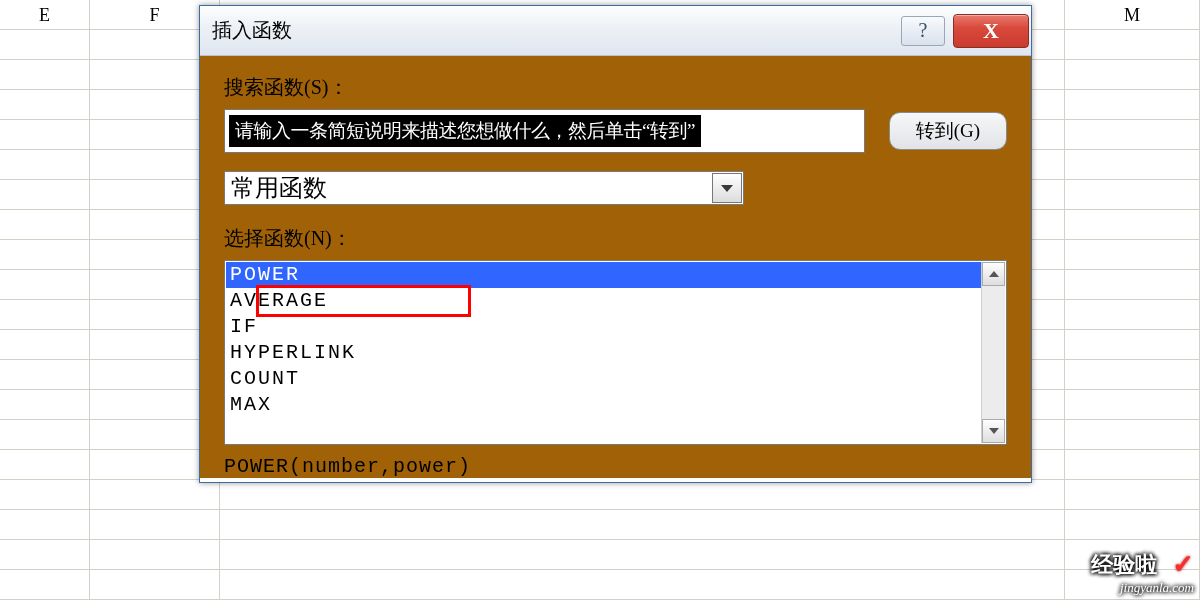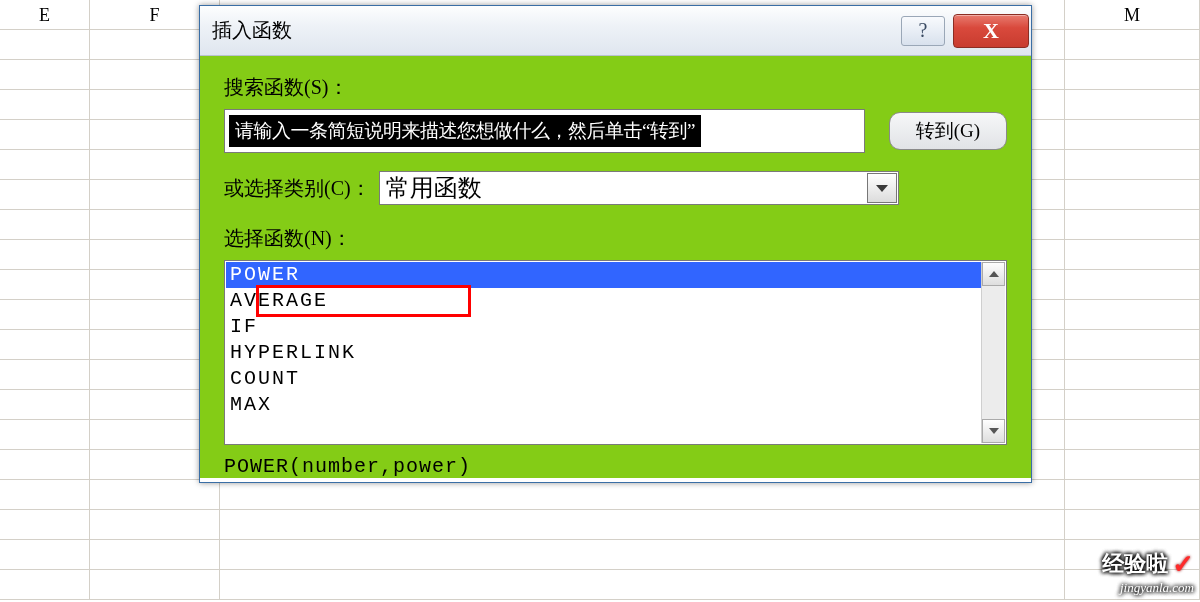--- a/index.html
+++ b/index.html
@@ -77,21 +77,21 @@
     .close-btn {
       width: 76px; height: 34px;
       background: linear-gradient(180deg,#e87b6f 0%,#d9493c 40%, #c83c2f 100%);
       border: 1px solid #8b2d23;
       border-radius: 4px;
       display:flex; align-items:center; justify-content:center;
       color:#fff; font-size: 22px; font-weight: bold;
       box-shadow: inset 0 1px 0 rgba(255,255,255,.4);
     }
     .dialog-body {
-      background: #84cc16;
+      background: #a16207;
       padding: 18px 24px 0 24px;
     }
     .label { font-size: 20px; color: #000; margin-bottom: 8px; }
     .search-row { display: flex; align-items: center; margin-bottom: 18px; gap: 24px; }
     .search-field {
       flex: 1;
       height: 44px;
       border: 1px solid #7a7a7a;
       background: #fff;
       padding: 4px;
@@ -183,21 +183,21 @@
     .desc-text { font-size: 20px; margin-bottom: 30px; }
 
     .watermark {
       position: absolute;
       right: 6px; bottom: 6px;
       text-align: right;
       color: #fff;
       font-family: "Microsoft YaHei", sans-serif;
       text-shadow: 0 0 4px #000, 0 0 4px #000, 0 0 4px #000;
     }
-    .wm-top { font-size: 22px; font-weight: bold; display:flex;align-items:flex-start;justify-content:flex-end;gap:4px; }
+    .wm-top { font-size: 22px; font-weight: bold; display:flex;align-items:center;justify-content:flex-end;gap:15px; }
     .wm-check { color: #ff2a2a; font-size: 26px; text-shadow: 0 0 3px #800; }
     .wm-bottom { font-size: 13px; font-style: italic; font-family: Georgia, serif; }
   </style>
 </head>
 <body>
 
 <div class="spreadsheet">
   <div class="col-headers">
     <div class="col-header col-E">E</div>
     <div class="col-header col-F">F</div>
@@ -338,21 +338,20 @@
     <div class="label">搜索函数(S)：</div>
     <div class="search-row">
       <div class="search-field">
         <span class="search-field-inner">请输入一条简短说明来描述您想做什么，然后单击“转到”</span>
       </div>
       <div class="go-btn">
         <span>转到(G)</span>
       </div>
     </div>
     <div class="category-row">
-      <span class="category-label">或选择类别(C)：</span>
       <div class="select-box">
         <span>常用函数</span>
         <div class="select-dropbtn">
           <div class="tri-down"></div>
         </div>
       </div>
     </div>
     <div class="label">选择函数(N)：</div>
     <div class="listbox-wrap">
       <div class="listbox">

